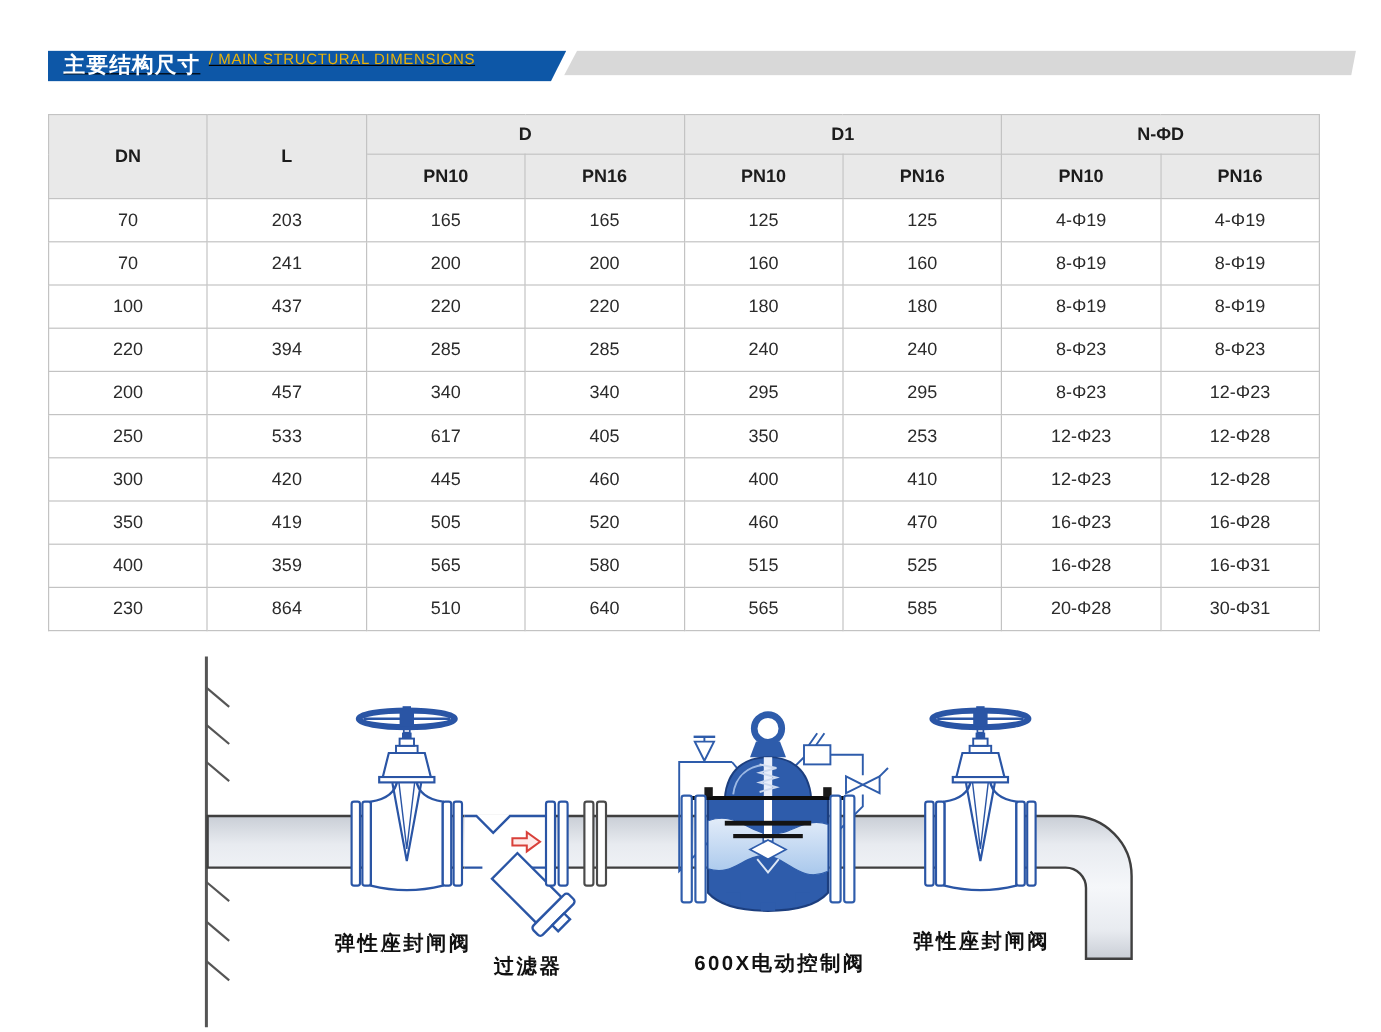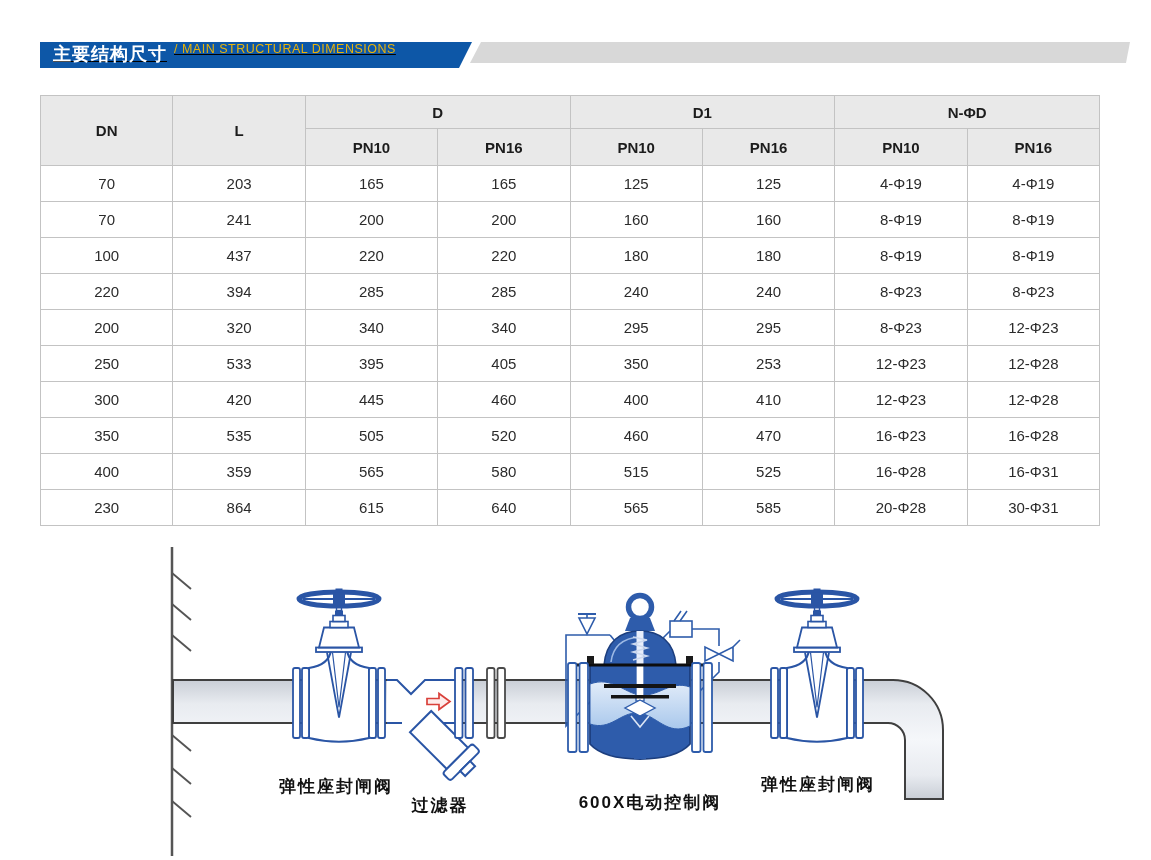--- a/index.html
+++ b/index.html
@@ -117,72 +117,72 @@
           <td>394</td>
           <td>285</td>
           <td>285</td>
           <td>240</td>
           <td>240</td>
           <td>8-Φ23</td>
           <td>8-Φ23</td>
         </tr>
         <tr>
           <td>200</td>
-          <td>320</td>
+          <td>457</td>
           <td>340</td>
           <td>340</td>
           <td>295</td>
           <td>295</td>
           <td>8-Φ23</td>
           <td>12-Φ23</td>
         </tr>
         <tr>
           <td>250</td>
           <td>533</td>
-          <td>395</td>
+          <td>617</td>
           <td>405</td>
           <td>350</td>
           <td>253</td>
           <td>12-Φ23</td>
           <td>12-Φ28</td>
         </tr>
         <tr>
           <td>300</td>
           <td>420</td>
           <td>445</td>
           <td>460</td>
           <td>400</td>
           <td>410</td>
           <td>12-Φ23</td>
           <td>12-Φ28</td>
         </tr>
         <tr>
           <td>350</td>
-          <td>535</td>
+          <td>419</td>
           <td>505</td>
           <td>520</td>
           <td>460</td>
           <td>470</td>
           <td>16-Φ23</td>
           <td>16-Φ28</td>
         </tr>
         <tr>
           <td>400</td>
           <td>359</td>
           <td>565</td>
           <td>580</td>
           <td>515</td>
           <td>525</td>
           <td>16-Φ28</td>
           <td>16-Φ31</td>
         </tr>
         <tr>
           <td>230</td>
           <td>864</td>
-          <td>615</td>
+          <td>510</td>
           <td>640</td>
           <td>565</td>
           <td>585</td>
           <td>20-Φ28</td>
           <td>30-Φ31</td>
         </tr>
       </tbody>
   </table>
 
   <svg class="diagram" width="1151" height="860" viewBox="0 0 1151 860">

